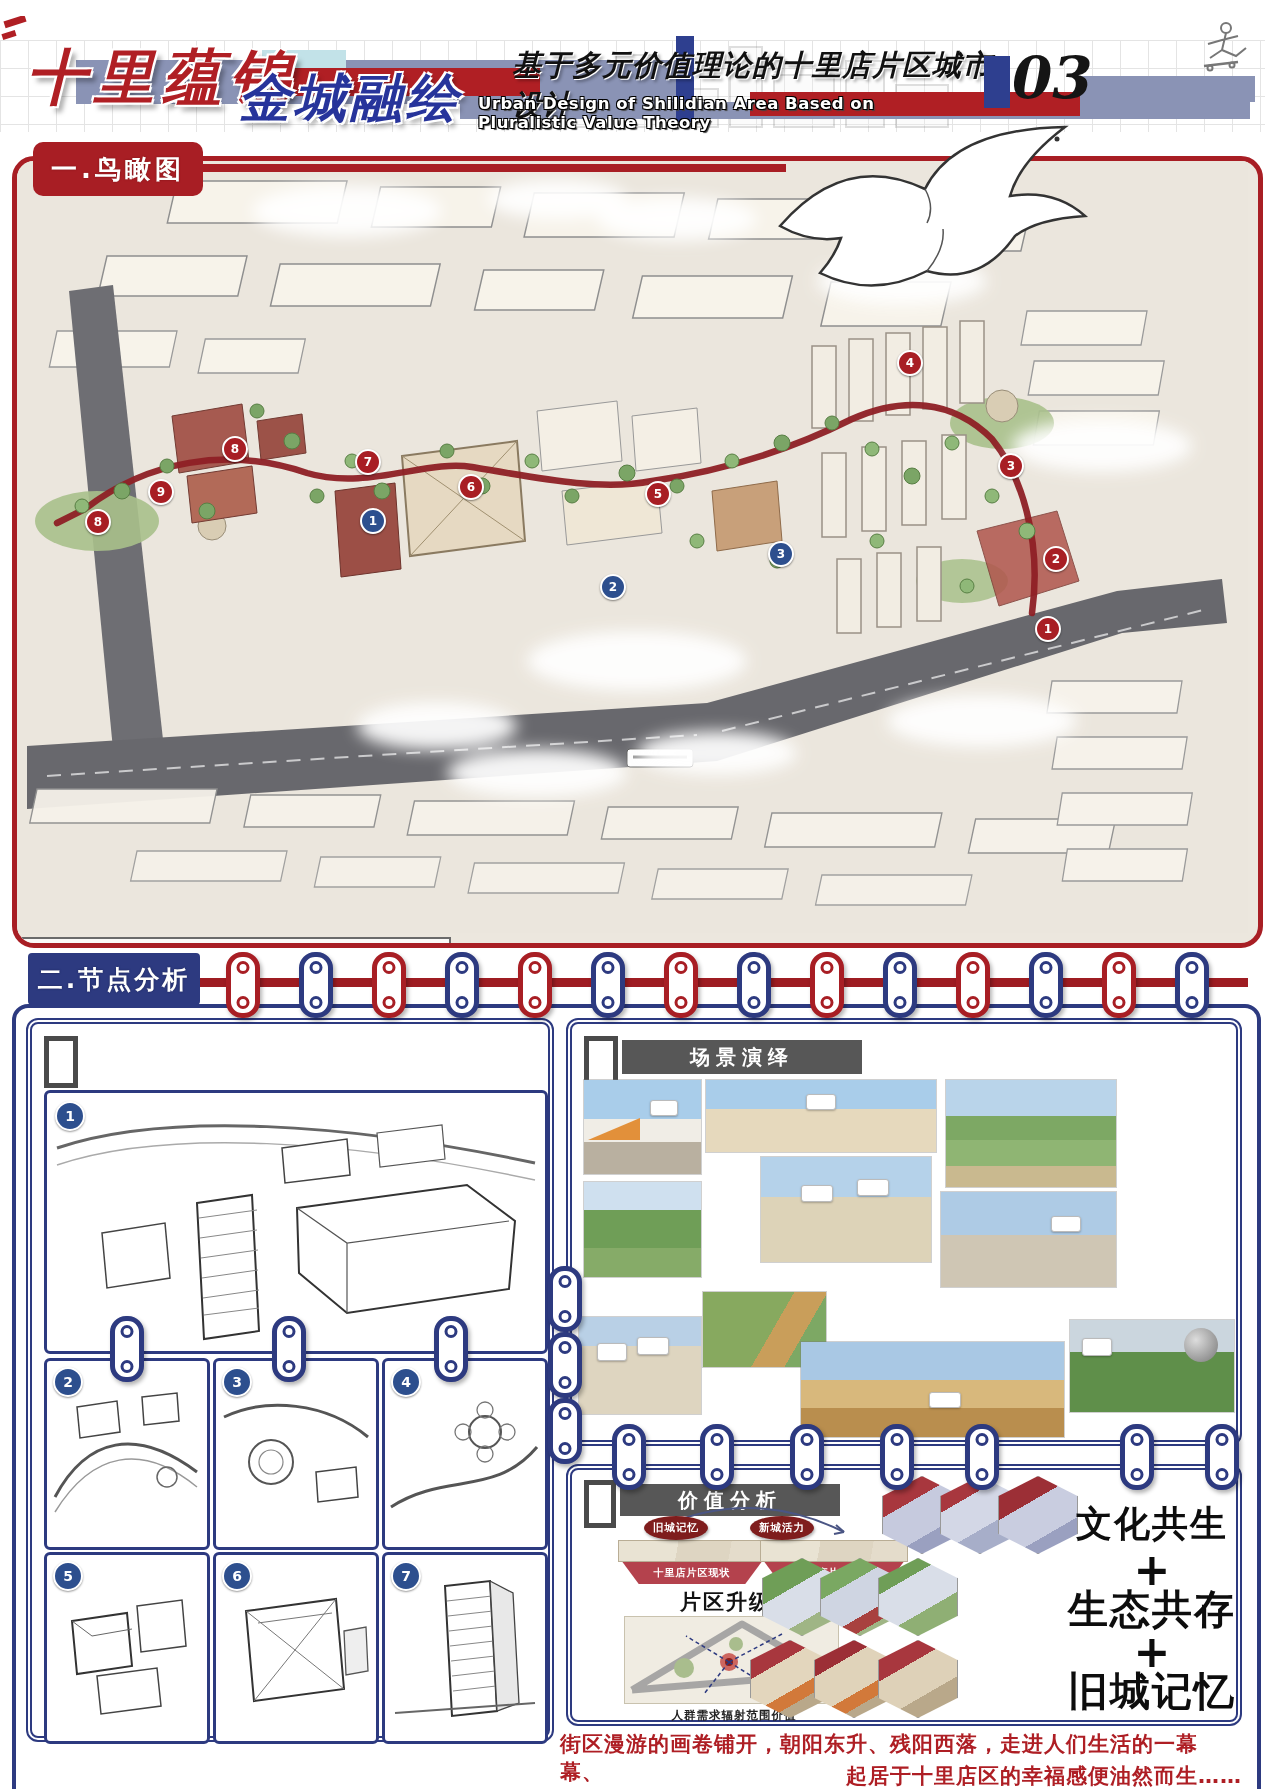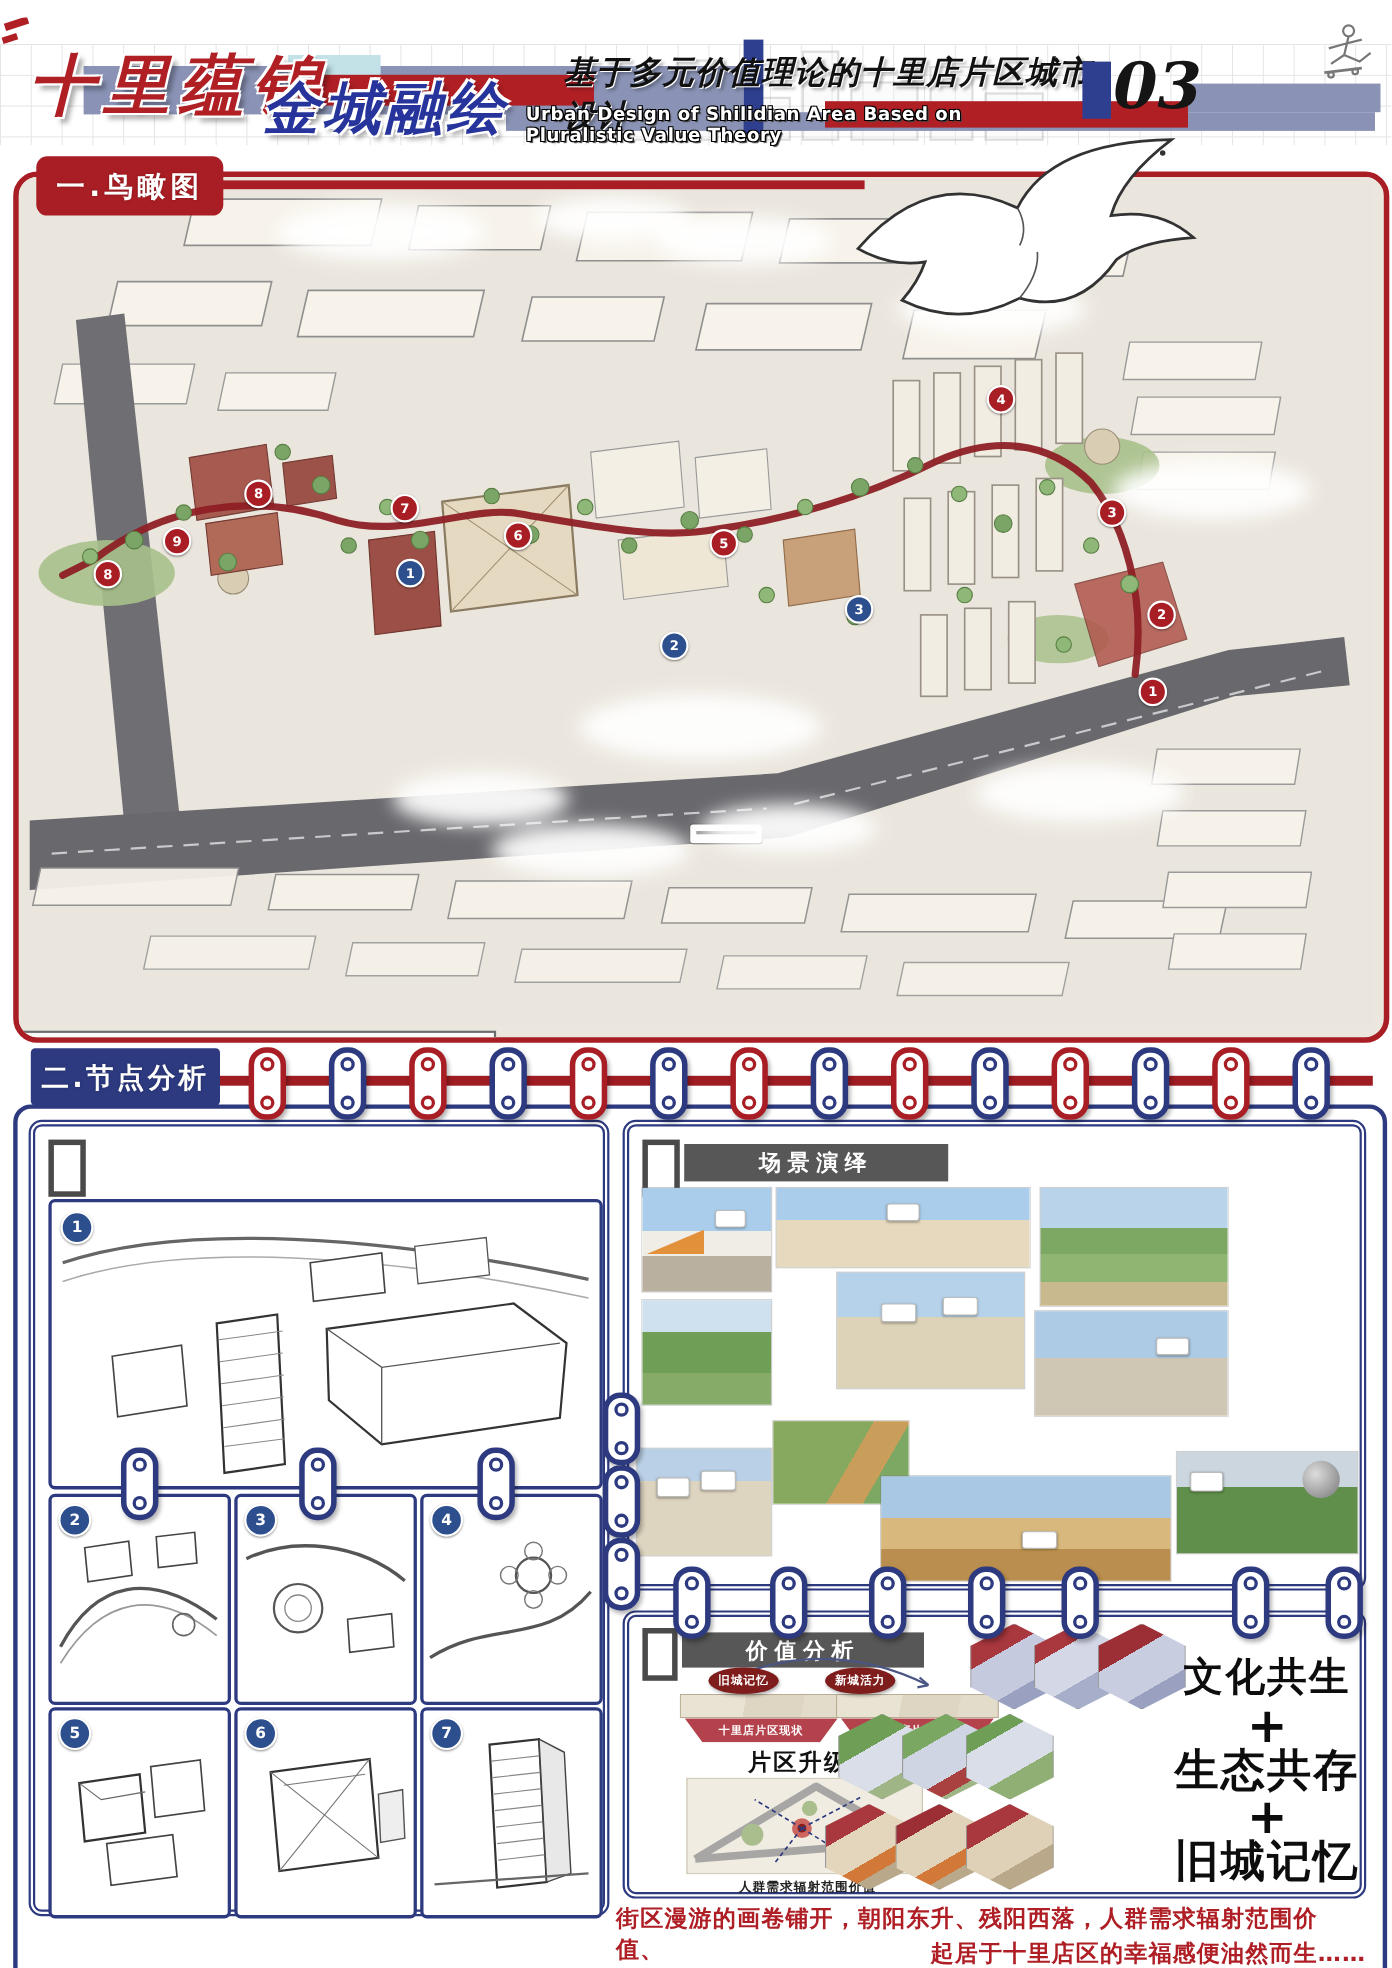--- a/index.html
+++ b/index.html
@@ -585,16 +585,16 @@
     <div class="hex" style="left:242px;top:170px;background:linear-gradient(150deg,#9c2f36 0 30%,#e0d3ba 30% 62%,#d2793a 62% 74%,#b9a88a 74% 100%);"></div>
     <div class="hex" style="left:306px;top:170px;background:linear-gradient(150deg,#a8373e 0 34%,#ded1b8 34% 66%,#b9a88a 66% 100%);"></div>
 
     <div class="slog" style="top:30px;font-size:36px;letter-spacing:2px;">文化共生</div>
     <div class="slog" style="top:74px;font-size:44px;">+</div>
     <div class="slog" style="top:112px;font-size:40px;letter-spacing:2px;">生态共存</div>
     <div class="slog" style="top:156px;font-size:44px;">+</div>
     <div class="slog" style="top:194px;font-size:40px;letter-spacing:2px;">旧城记忆</div>
   </div>
 
-  <div class="abs closing" style="left:560px;top:1714px;width:680px;">街区漫游的画卷铺开，朝阳东升、残阳西落，人群需求辐射范围价值、</div>
+  <div class="abs closing" style="left:560px;top:1714px;width:680px;">街区漫游的画卷铺开，朝阳东升、残阳西落，走进人们生活的一幕幕、</div>
   <div class="abs closing" style="left:690px;top:1746px;width:552px;text-align:right;">起居于十里店区的幸福感便油然而生……</div>
 
 </div>
 
 </body></html>

